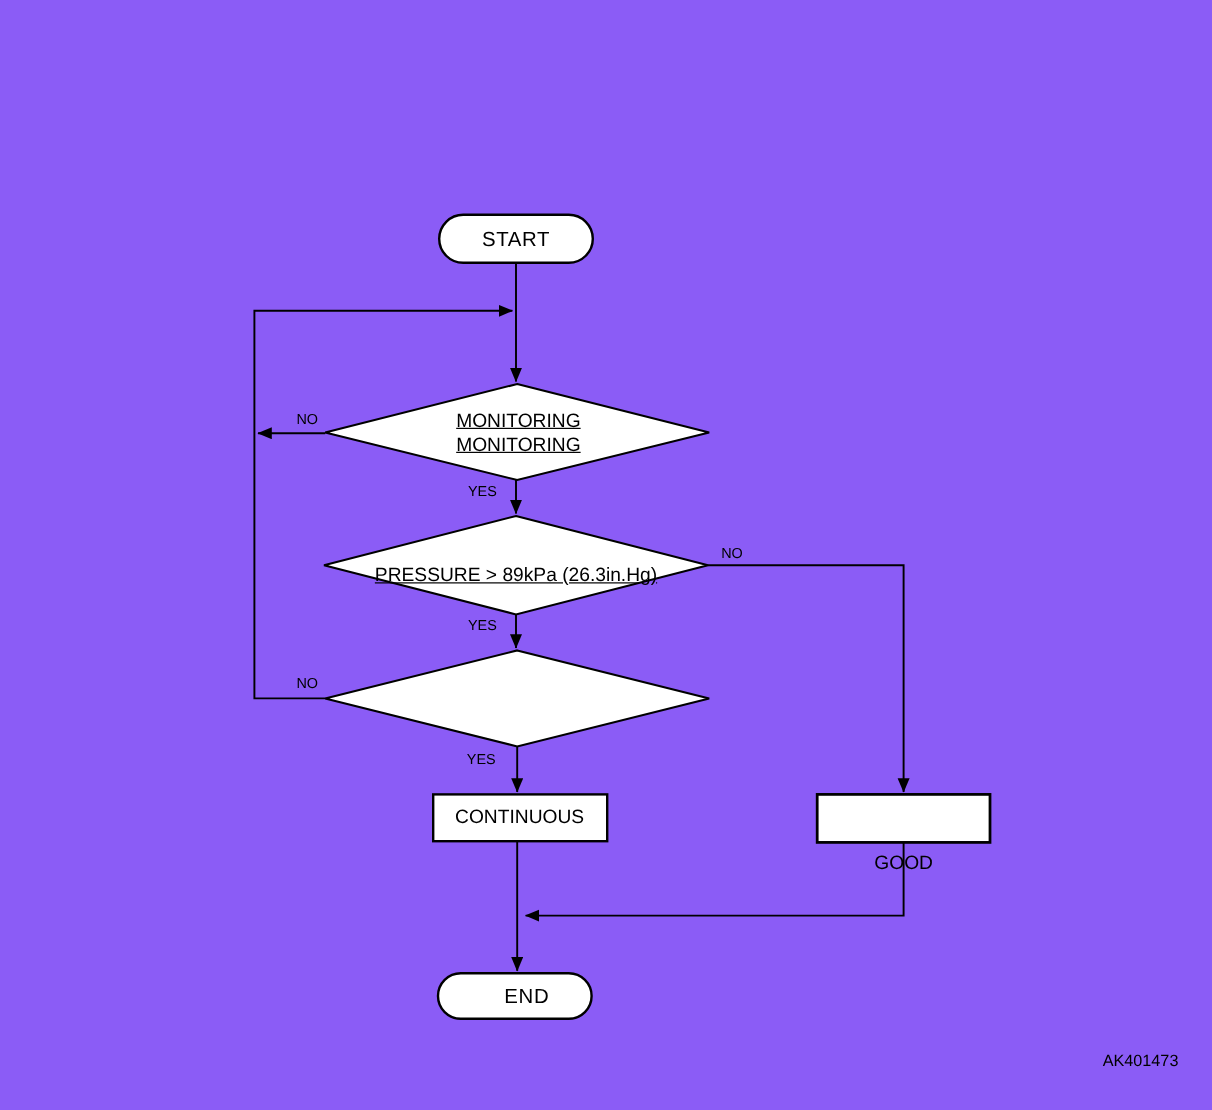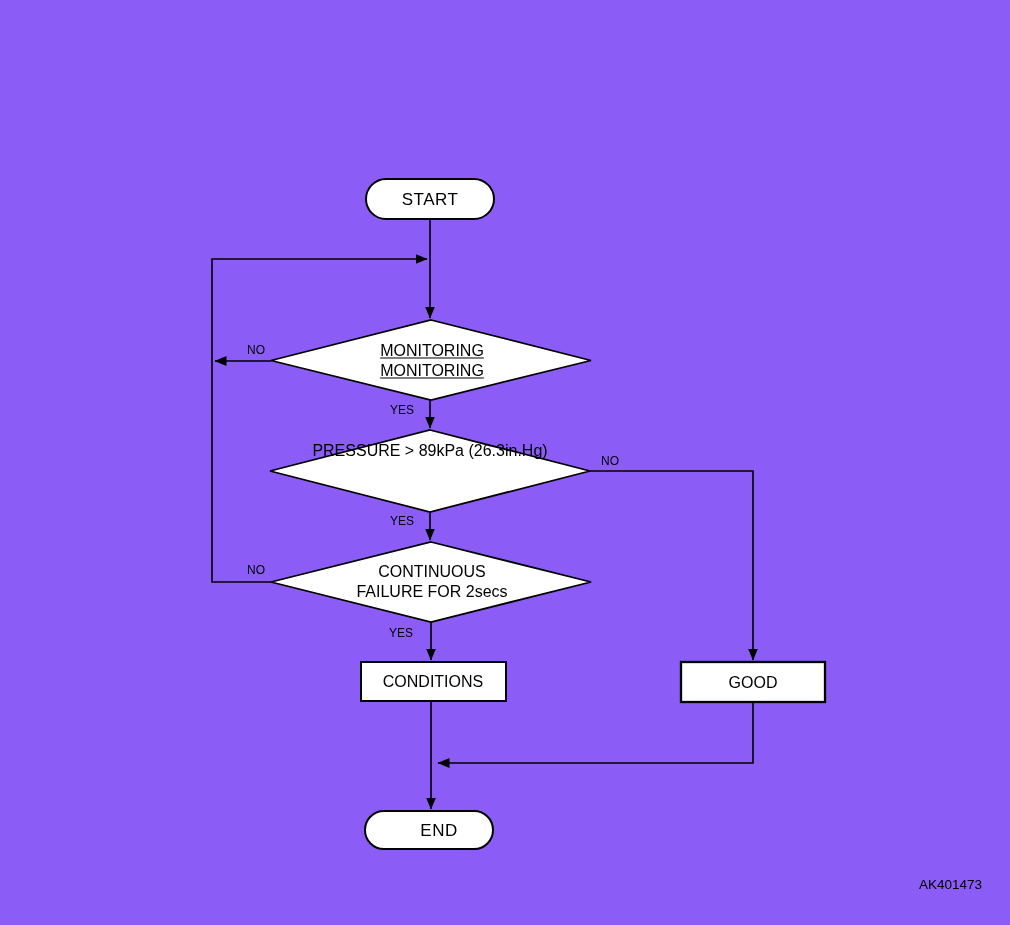--- a/index.html
+++ b/index.html
@@ -88,30 +88,26 @@
     <rect class="shape" x="365" y="811" width="128" height="38" rx="19" ry="19" stroke-width="2"></rect>
   </svg>
 
   <div class="label terminator-label" style="left:430px; top:200px;">START</div>
 
   <div class="label two-line" style="left:432px; top:361px;text-decoration:underline;">
     <span>MONITORING</span>
     <span>MONITORING</span>
   </div>
 
-  <div class="label" style="left:430px; top:451px;">PRESSURE &gt; 89kPa (26.3in.Hg)</div>
+  <div class="label" style="left:430px; top:480px;text-decoration:underline;">PRESSURE &gt; 89kPa (26.3in.Hg)</div>
 
-  <div class="label two-line" style="left:432px; top:582px;">
-    <span>CONTINUOUS</span>
-    <span>FAILURE FOR 2secs</span>
-  </div>
 
-  <div class="label" style="left:433px; top:682px;">CONDITIONS</div>
+  <div class="label" style="left:433px; top:682px;">CONTINUOUS</div>
 
-  <div class="label" style="left:753px; top:683px;">GOOD</div>
+  <div class="label" style="left:753px; top:720px;">GOOD</div>
 
   <div class="label terminator-label" style="left:409px; top:831px;margin-left:30px;">END</div>
 
   <div class="label edge-label" style="left:256px; top:350px;">NO</div>
   <div class="label edge-label" style="left:402px; top:410px;">YES</div>
   <div class="label edge-label" style="left:610px; top:461px;">NO</div>
   <div class="label edge-label" style="left:402px; top:521px;">YES</div>
   <div class="label edge-label" style="left:256px; top:570px;">NO</div>
   <div class="label edge-label" style="left:401px; top:633px;">YES</div>
 

